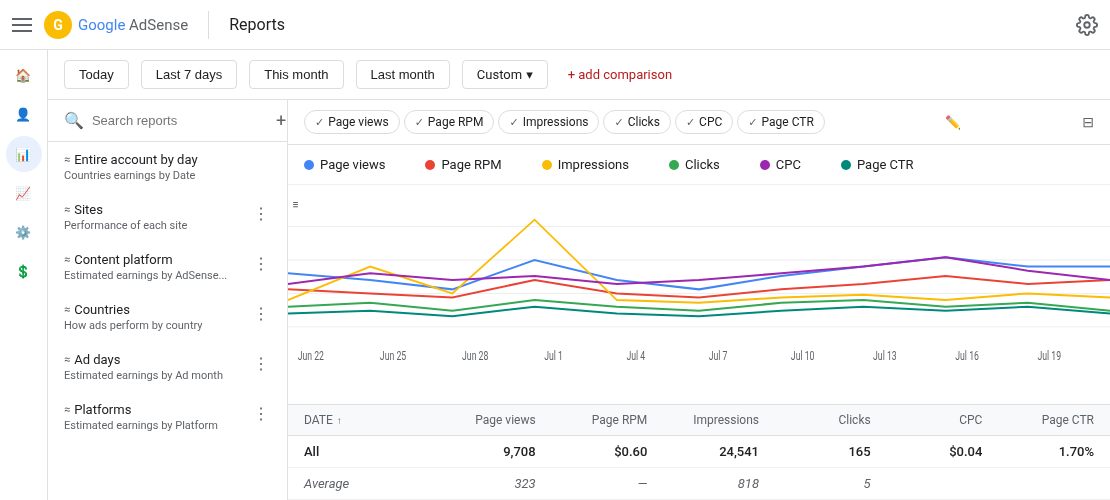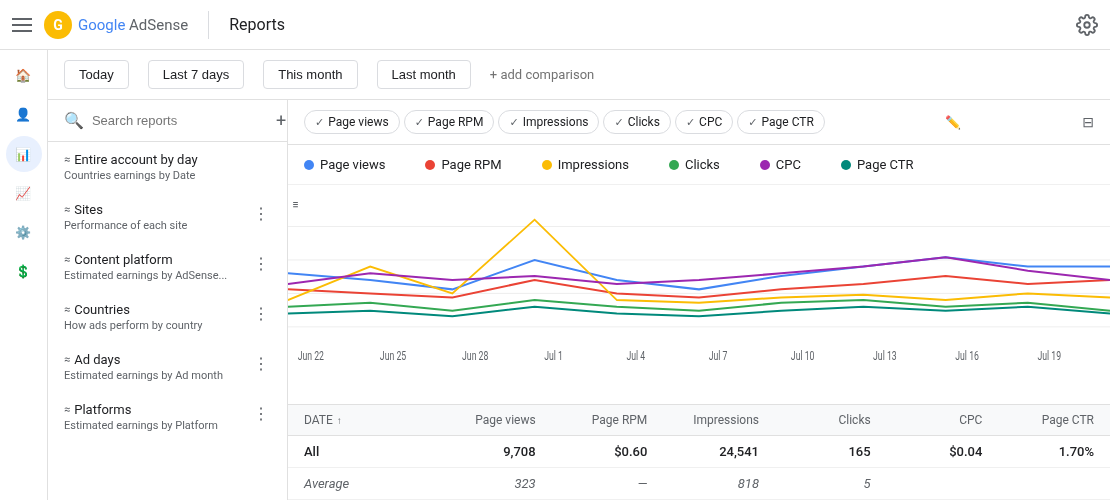--- a/index.html
+++ b/index.html
@@ -12,38 +12,38 @@
     }
     .menu-icon { cursor: pointer; display: flex; flex-direction: column; gap: 4px; }
     .menu-icon span { display: block; width: 20px; height: 2px; background: #5f6368; }
     .logo-area { display: flex; align-items: center; gap: 6px; }
     .divider-v { width: 1px; height: 28px; background: #dadce0; margin: 0 8px; }
     .page-title { font-size: 16px; color: #202124; font-weight: 400; }
     .spacer { flex: 1; }
 
     
     .filter-bar {
-      display: flex; align-items: center; height: 50px; padding: 0 16px; gap: 19px;
+      display: flex; align-items: center; height: 50px; padding: 0 16px; gap: 12px;
       border-bottom: 1px solid #e0e0e0;
     }
     .filter-btn {
       padding: 6px 14px; border-radius: 4px; border: 1px solid #dadce0;
       background: #fff; font-size: 13px; cursor: pointer; color: #202124;
     }
     .filter-btn.active {
       background: #e8f0fe; border-color: #4285f4; color: #1a73e8; font-weight: 500;
       display: flex; align-items: center; gap: 4px;
     }
     .filter-btn.active::before { content: "✓"; color: #1a73e8; font-size: 12px; }
     .custom-btn {
       padding: 6px 14px; border-radius: 4px; border: 1px solid #dadce0;
       background: #fff; font-size: 13px; cursor: pointer; color: #202124;
       display: flex; align-items: center; gap: 4px;
     }
-    .add-comparison { color: #737373; font-size: 13px; cursor: pointer; display: flex; align-items: center; gap: 4px; }
+    .add-comparison { color: #b91c1c; font-size: 13px; cursor: pointer; display: flex; align-items: center; gap: 4px; margin-left: 8px; }
     .filter-spacer { flex: 1; }
 
     
     .main-layout { display: flex; height: calc(500px - 100px); }
 
     
     .sidebar {
       width: 240px; border-right: 1px solid #e0e0e0; overflow-y: auto; flex-shrink: 0;
     }
     .search-bar {
@@ -161,20 +161,24 @@
     <div style="padding:10px; cursor:pointer; color:#5f6368;">💲</div>
   </div>
 
   <div style="flex:1; display:flex; flex-direction:column; overflow:hidden;">
 
     <div class="filter-bar">
       <button class="filter-btn">Today</button>
       <button class="filter-btn">Last 7 days</button>
       <button class="filter-btn">This month</button>
       <button class="filter-btn">Last month</button>
+      <div class="custom-btn">
+        <span>Custom</span>
+        <span>▾</span>
+      </div>
       <div class="add-comparison">
         <span>+ add comparison</span>
       </div>
       <div class="filter-spacer"></div>
     </div>
 
     <div class="main-layout">
 
       <div class="sidebar">
         <div class="search-bar">

